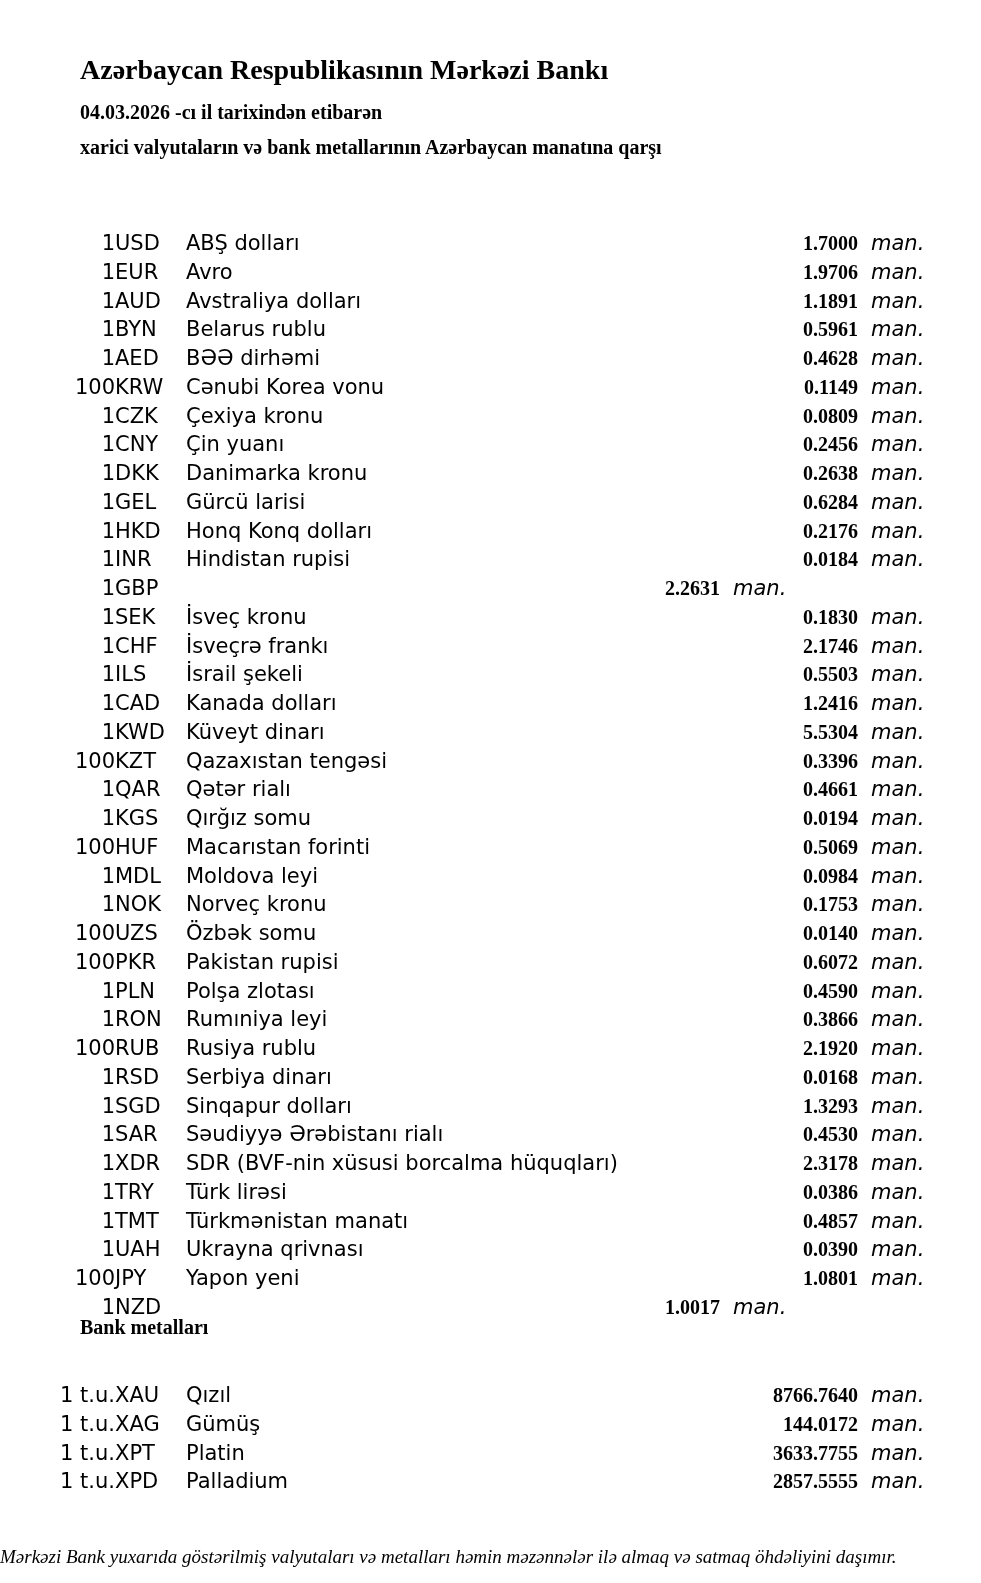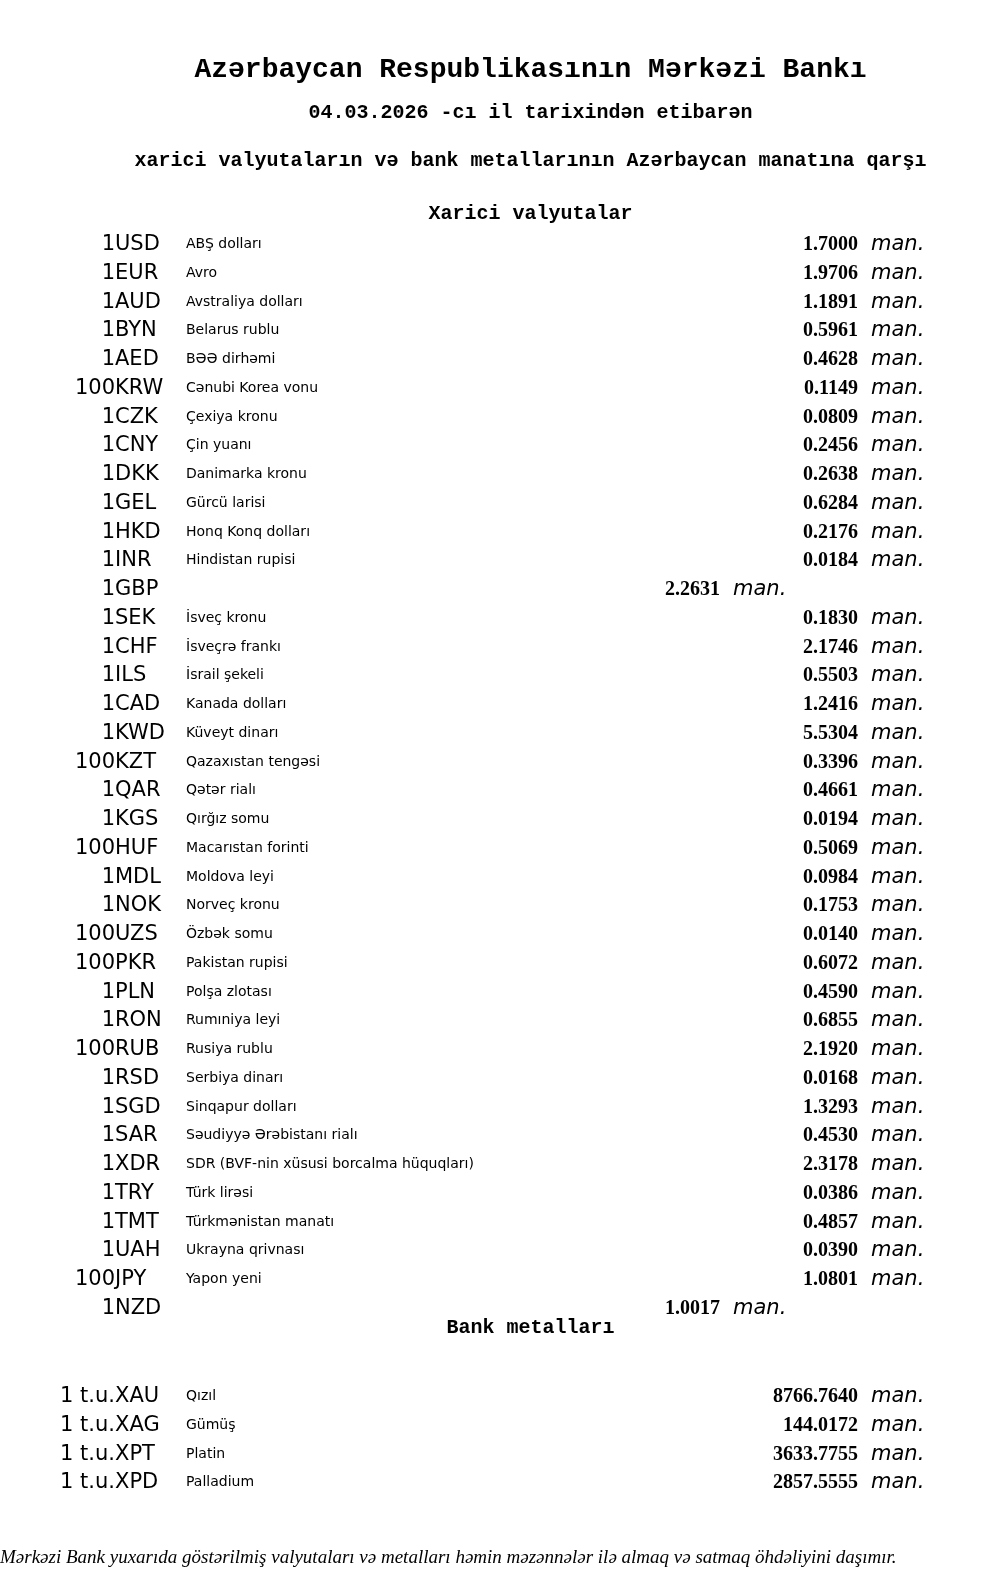--- a/index.html
+++ b/index.html
@@ -10,49 +10,48 @@
     background: #ffffff;
     color: #000000;
     font-family: "DejaVu Sans", sans-serif;
     overflow: hidden;
   }
   
   .head-center {
     position: absolute;
     left: 80px;
     right: 0;
-    text-align: center;
-    font-family: Liberation Mono, monospace;
+    font-family: Liberation Serif, serif;
     font-weight: bold;
     white-space: nowrap;
   }
   .page-title    { top: 54px;  font-size: 28px; }
   .date-line     { top: 101px; font-size: 20px; }
-  .page-subtitle { top: 136px; font-size: 20px; margin-top: 13px; }
+  .page-subtitle { top: 136px; font-size: 20px; }
   .sec-title-1   { top: 202px; font-size: 20px; }
   .sec-title-2   { top: 1316px; font-size: 20px; }
 
   .rows {
     position: absolute;
     left: 0;
     width: 930px;
   }
   .rows-currencies { top: 229px; }
   .rows-metals     { top: 1381px; }
 
   .row {
     display: grid;
     grid-template-columns: 115px 66px 1fr 138px 72px;
     height: 28.75px;
     line-height: 28.75px;
     white-space: nowrap;
   }
   .c-qty  { text-align: right; font-size: 21px; }
   .c-code { text-align: left; font-size: 21px; }
-  .c-name { padding-left: 5px; font-size: 14px; }
+  .c-name { padding-left: 5px; font-size: 21px; }
   .c-rate {
     text-align: right;
     font-family: "Liberation Serif", serif;
     font-weight: bold;
     font-size: 20px;
   }
   .c-unit { padding-left: 13px; font-size: 21px; font-style: italic; }
 
   .footer-note {
     position: absolute;
@@ -71,21 +70,20 @@
 <body>
 
 <div class="page">
 
   <div class="head-center page-title">Azərbaycan Respublikasının Mərkəzi Bankı</div>
 
   <div class="head-center date-line">04.03.2026 -cı il tarixindən etibarən</div>
 
   <div class="head-center page-subtitle">xarici valyutaların və bank metallarının Azərbaycan manatına qarşı</div>
 
-  <div class="head-center sec-title-1">Xarici valyutalar</div>
 
   <div class="rows rows-currencies" id="currency-rows">
       <div class="row">
         <div class="c-qty">1</div>
         <div class="c-code">USD</div>
         <div class="c-name">ABŞ dolları</div>
         <div class="c-rate">1.7000</div>
         <div class="c-unit">man.</div>
       </div>
       <div class="row">
@@ -266,21 +264,21 @@
         <div class="c-qty">1</div>
         <div class="c-code">PLN</div>
         <div class="c-name">Polşa zlotası</div>
         <div class="c-rate">0.4590</div>
         <div class="c-unit">man.</div>
       </div>
       <div class="row">
         <div class="c-qty">1</div>
         <div class="c-code">RON</div>
         <div class="c-name">Rumıniya leyi</div>
-        <div class="c-rate">0.6855</div>
+        <div class="c-rate">0.3866</div>
         <div class="c-unit">man.</div>
       </div>
       <div class="row">
         <div class="c-qty">100</div>
         <div class="c-code">RUB</div>
         <div class="c-name">Rusiya rublu</div>
         <div class="c-rate">2.1920</div>
         <div class="c-unit">man.</div>
       </div>
       <div class="row">

